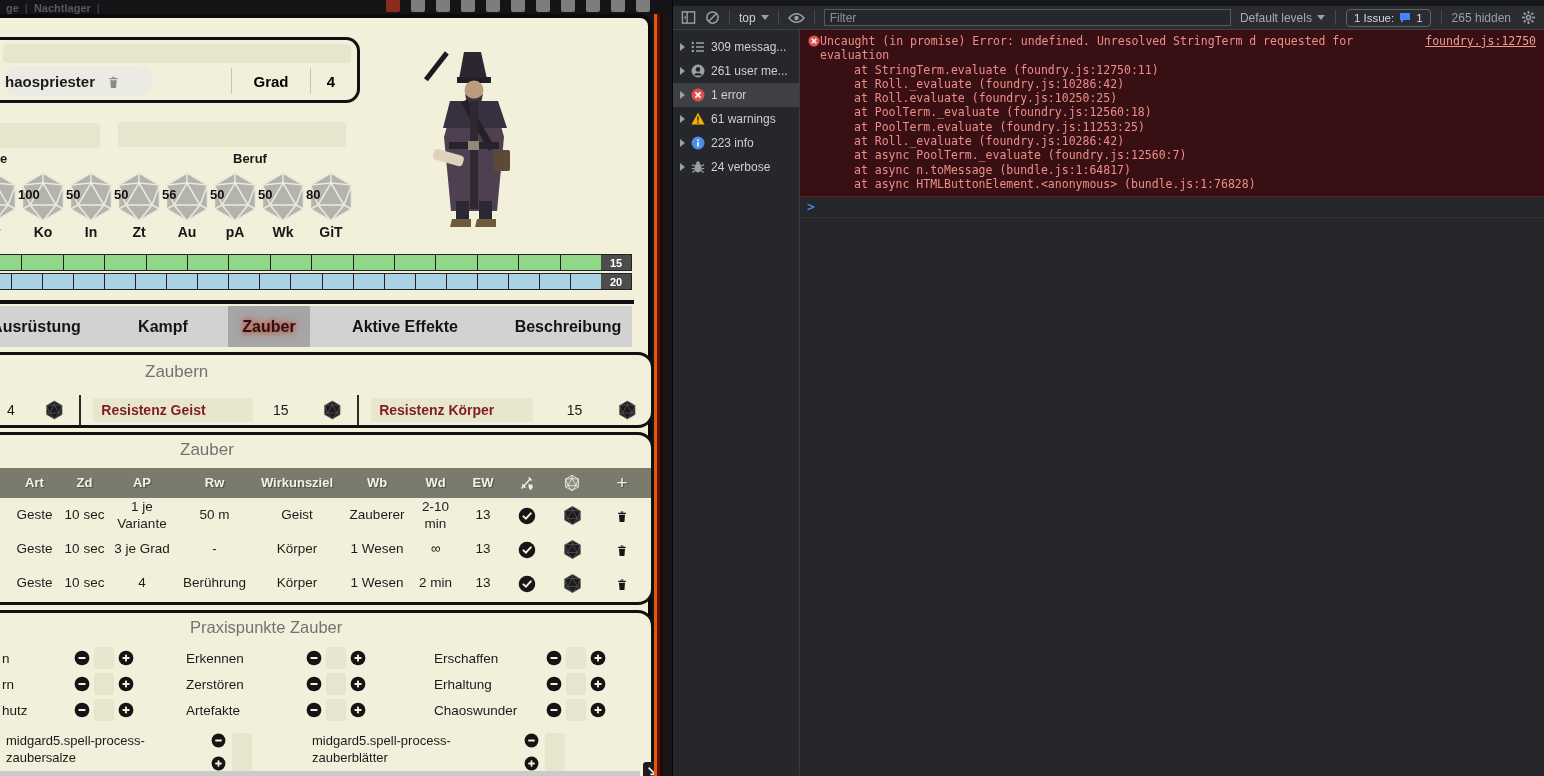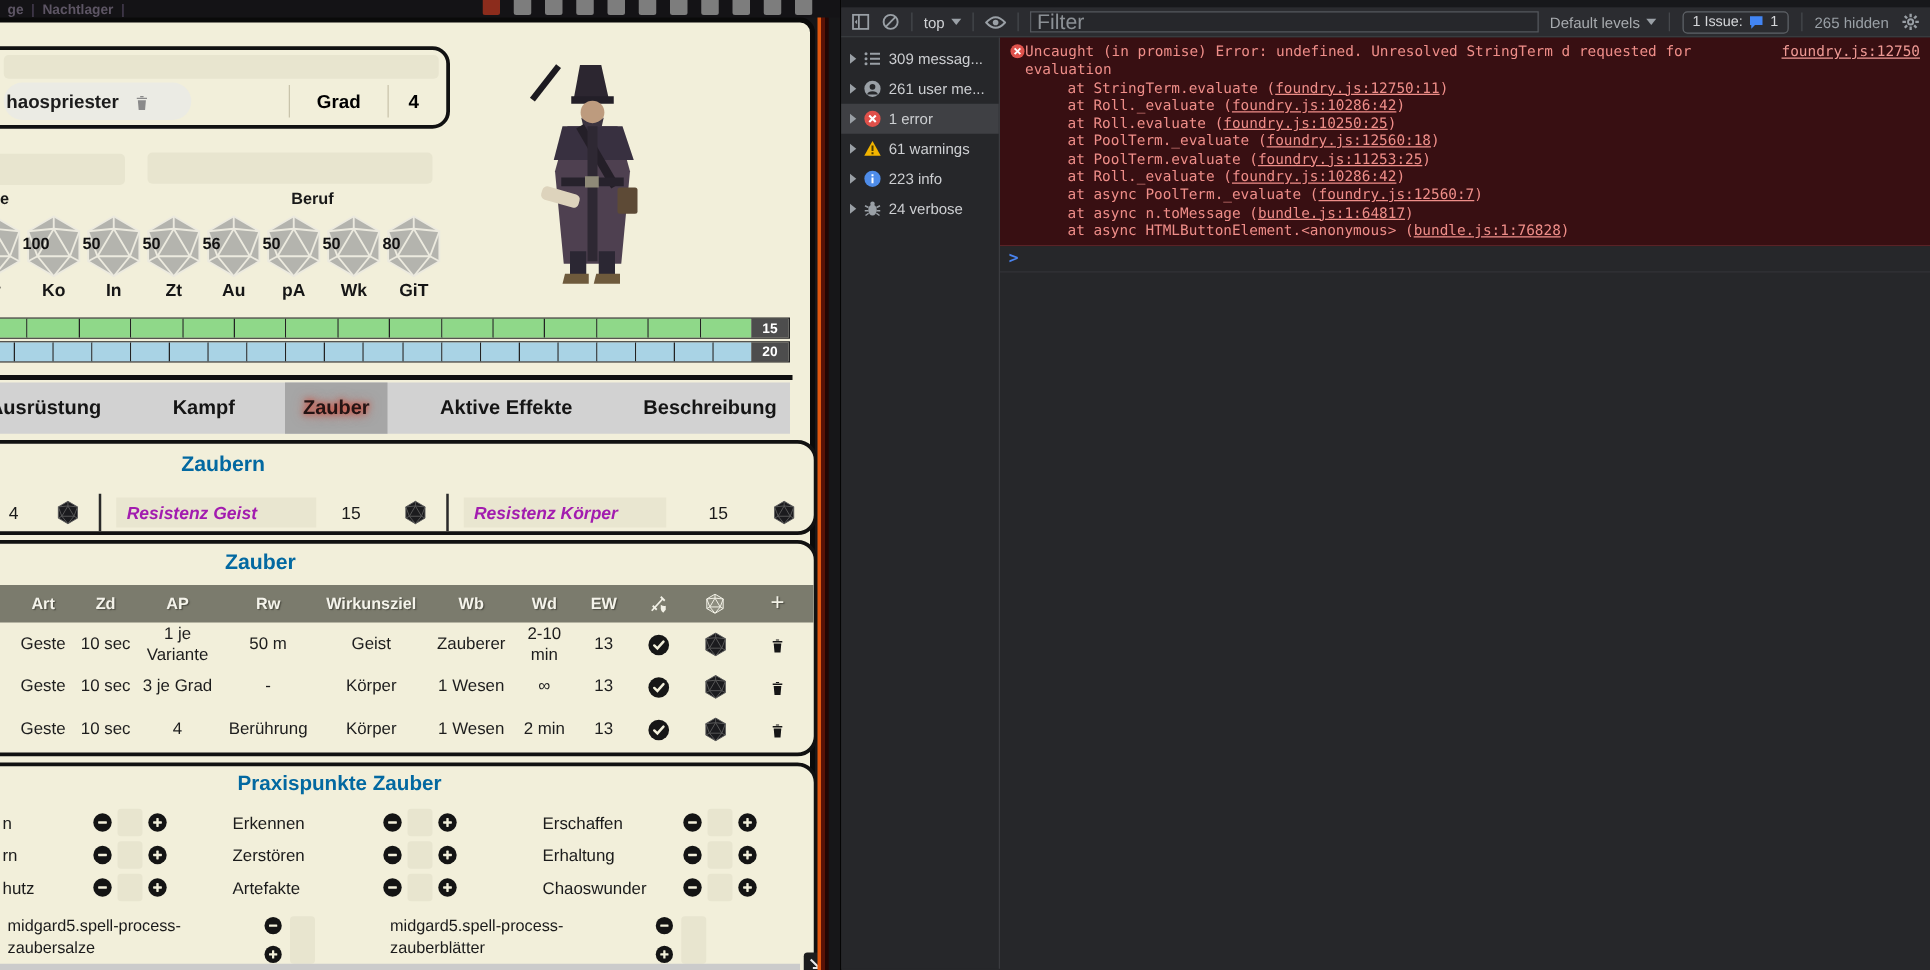--- a/index.html
+++ b/index.html
@@ -59,23 +59,23 @@
 
   
   .tabbar { left:-2px; top:288px; width:654px; height:41px; background:#d2d2d2; }
   .tab { position:absolute; top:0; height:41px; display:flex; align-items:center;
          font-weight:bold; font-size:16px; color:#151515; transform:translateX(-50%); white-space:nowrap; }
   .tab-active-bg { position:absolute; left:250px; top:0; width:82px; height:41px; background:#a6a6a6; }
   .tab.glow { color:#241414; text-shadow:0 0 5px rgba(216,56,36,.95), 0 0 10px rgba(216,56,36,.55); }
 
   
   .sec-box { left:2px; border:3px solid #111; border-radius:16px; background:#f2efda; width:672px; }
-  .sec-title { font-weight:bold; font-size:17px; color:#0369a1; }
+  .sec-title { font-weight:normal; font-size:17px; color:#737373; }
   .pill { background:#e9e6d0; height:24px; display:flex; align-items:center; padding:0 8px;
-          font-style:italic; font-weight:bold; font-size:14px; color:#a21caf; }
+          font-weight:bold; font-size:14px; color:#7f1d1d; }
   .zrow-val { font-size:14px; color:#1a1a1a; }
   .zdiv { width:2px; height:30px; background:#2a2a2a; }
 
   
   .ztable-head { display:flex; align-items:center; background:#7b7b6d; height:30px;
                  color:#f4f3ea; font-weight:bold; font-size:13px; text-shadow:1px 1px 1px #4c4c42;
                  padding-left:22px; }
   .ztable-row { display:flex; align-items:center; min-height:35px; padding-left:22px;
                 font-size:13.5px; color:#1d1d1d; }
   .zc { display:flex; align-items:center; justify-content:center; text-align:center; line-height:1.2; }
@@ -104,42 +104,42 @@
   #devtools { position:absolute; left:672px; top:0; width:872px; height:776px; background:#26272a;
               border-left:1px solid #050505; color:#9aa0a6; }
   .dt-topstrip { height:6px; background:#17181b; }
   .dt-toolbar { height:24px; background:#2b2c30; border-bottom:1px solid #3c4043;
                 display:flex; align-items:center; gap:9px; padding:0 8px; font-size:12px; }
   .dt-vr { width:1px; height:15px; background:#46484c; }
   .dt-drop { display:flex; align-items:center; gap:5px; color:#cfd1d4; }
   .caret-down { width:0; height:0; border-left:4px solid transparent; border-right:4px solid transparent;
                 border-top:5px solid #9aa0a6; }
   .dt-filter { flex:1; max-width:419px; height:17px; background:#26272b; border:1px solid #55585e;
-               color:#b9bcbf; font-size:17px; padding:0 5px; font-family:"Liberation Sans",sans-serif; }
+               color:#b9bcbf; font-size:12px; padding:0 5px; font-family:"Liberation Sans",sans-serif; }
   .dt-filter::placeholder { color:#8b9095; }
   .dt-right { margin-left:auto; display:flex; align-items:center; gap:10px; }
   .issue-btn { display:flex; align-items:center; gap:5px; border:1px solid #5f6368; border-radius:4px;
                height:18px; padding:0 7px; color:#d5d7da; font-size:11.5px; }
 
   .dt-body { display:flex; height:745px; }
   .dt-sidebar { width:127px; border-right:1px solid #3a3b3f; padding-top:5px; background:#26272a; flex:none; }
   .dt-item { height:24px; display:flex; align-items:center; gap:6px; padding-left:7px;
              font-size:12px; color:#cdcfd2; white-space:nowrap; overflow:hidden; }
   .dt-item.sel { background:#3f4044; }
   .tri-right { width:0; height:0; border-left:5px solid #9aa0a6; border-top:4px solid transparent;
                border-bottom:4px solid transparent; flex:none; }
 
   .dt-main { flex:1; font-family:"DejaVu Sans Mono", monospace; font-size:11.5px; line-height:14.3px; }
   .err-block { background:#380f12; border-bottom:1px solid #5a2226; padding:4px 8px 5px 8px; color:#ef8e89; }
   .err-line1 { display:flex; gap:0; align-items:flex-start; }
   .err-msg { flex:1; }
   .err-src { text-decoration:underline; white-space:nowrap; color:#ef9a95; cursor:pointer; }
   .detected { padding-left:17px; }
   .frame { padding-left:46px; }
-  .frame .lnk { text-decoration:underline; cursor:pointer; }
+  .frame .lnk { cursor:pointer; }
   .prompt-row { height:21px; display:flex; align-items:center; padding-left:7px;
                 border-bottom:1px solid #323337; background:#26272a; }
   .chev { color:#4a84f0; font-weight:bold; font-size:13px; font-family:"DejaVu Sans Mono",monospace; }
 </style>
 </head>
 <body>
 
 <svg width="0" height="0" style="position:absolute">
   <defs>
     <g id="d20">

